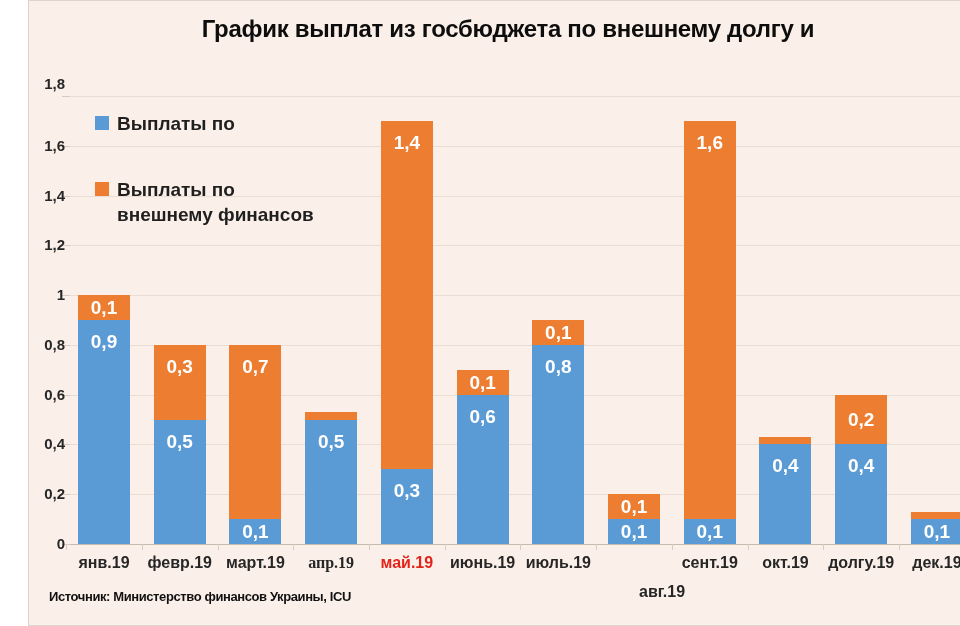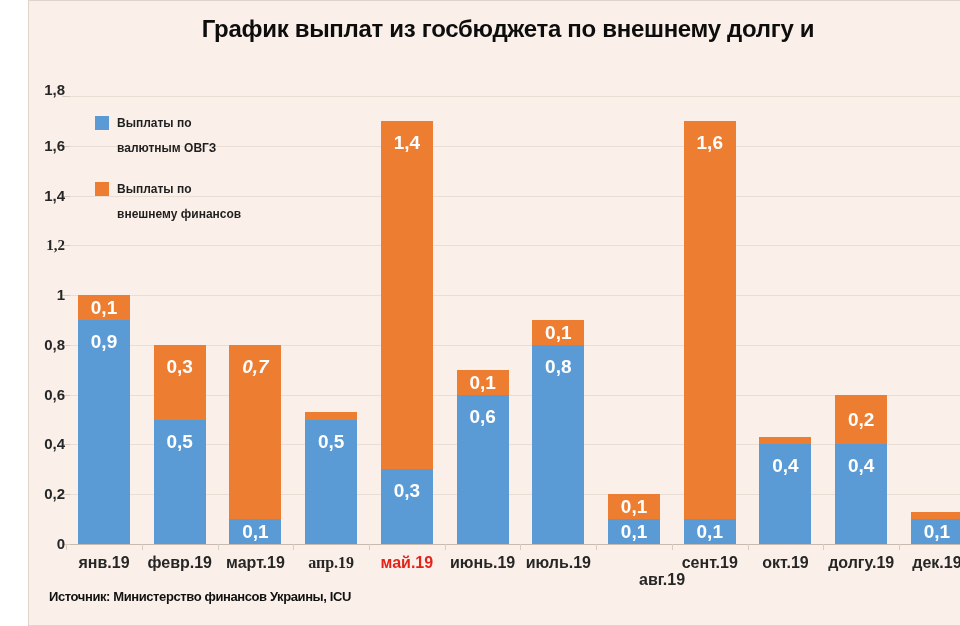--- a/index.html
+++ b/index.html
@@ -31,21 +31,21 @@
   }
   .xlabel.hl{color:#E3231A;font-weight:700;}
   .seg{position:absolute;}
   .seglabel{
     position:absolute;text-align:center;color:#ffffff;
     font-size:19px;font-weight:700;line-height:23px;white-space:nowrap;
   }
   .legend-item{position:absolute;display:flex;align-items:flex-start;}
   .legend-swatch{width:14px;height:14px;margin-top:5px;flex:0 0 auto;}
   .legend-text{
-    margin-left:8px;font-size:12px;font-weight:700;color:#1f1f1f;line-height:25px;
+    margin-left:8px;font-size:19px;font-weight:700;color:#1f1f1f;line-height:25px;
   }
   .footer-source{
     position:absolute;left:20px;top:588px;font-size:13px;font-weight:700;
     color:#111;letter-spacing:-0.4px;
   }
   .footer-credit{
     position:absolute;right:14px;top:588px;font-size:13px;font-weight:700;
     color:#111;letter-spacing:-0.4px;
   }
 </style>
@@ -54,30 +54,30 @@
 
 <div id="canvas">
 
   <div class="title">
     <div>График выплат из госбюджета по внешнему долгу и</div>
   </div>
 
   <div id="plot">
       <div class="gridline" style="left: 40px; top: 95px; width: 908px;"></div>
       <div class="ytick-dash" style="left: 33px; top: 95px;"></div>
-      <div class="ylabel" style="left: 2px; top: 80px;">1,8</div>
+      <div class="ylabel" style="left: 2px; top: 74px;">1,8</div>
       <div class="gridline" style="left: 40px; top: 144.778px; width: 908px;"></div>
       <div class="ytick-dash" style="left: 33px; top: 144.778px;"></div>
       <div class="ylabel" style="left: 2px; top: 135.778px;">1,6</div>
       <div class="gridline" style="left: 40px; top: 194.556px; width: 908px;"></div>
       <div class="ytick-dash" style="left: 33px; top: 194.556px;"></div>
       <div class="ylabel" style="left: 2px; top: 185.556px;">1,4</div>
       <div class="gridline" style="left: 40px; top: 244.333px; width: 908px;"></div>
       <div class="ytick-dash" style="left: 33px; top: 244.333px;"></div>
-      <div class="ylabel" style="left: 2px; top: 235.333px; font-family: Liberation Serif, serif;">1,2</div>
+      <div class="ylabel" style="left: 2px; top: 235.333px;">1,2</div>
       <div class="gridline" style="left: 40px; top: 294.111px; width: 908px;"></div>
       <div class="ytick-dash" style="left: 33px; top: 294.111px;"></div>
       <div class="ylabel" style="left: 2px; top: 285.111px;">1</div>
       <div class="gridline" style="left: 40px; top: 343.889px; width: 908px;"></div>
       <div class="ytick-dash" style="left: 33px; top: 343.889px;"></div>
       <div class="ylabel" style="left: 2px; top: 334.889px;">0,8</div>
       <div class="gridline" style="left: 40px; top: 393.667px; width: 908px;"></div>
       <div class="ytick-dash" style="left: 33px; top: 393.667px;"></div>
       <div class="ylabel" style="left: 2px; top: 384.667px;">0,6</div>
       <div class="gridline" style="left: 40px; top: 443.444px; width: 908px;"></div>
@@ -108,21 +108,21 @@
       <div class="seglabel" style="left: 49px; top: 295.111px; width: 52px;">0,1</div>
       <div class="xlabel" style="left: 30px; top: 552px; width: 90px;">янв.19</div>
       <div class="seg" style="left: 124.72px; top: 418.556px; width: 52px; height: 124.444px; background: rgb(91, 155, 213);"></div>
       <div class="seglabel" style="left: 124.72px; top: 428.556px; width: 52px;">0,5</div>
       <div class="seg" style="left: 124.72px; top: 343.889px; width: 52px; height: 74.6667px; background: rgb(237, 125, 49);"></div>
       <div class="seglabel" style="left: 124.72px; top: 353.889px; width: 52px;">0,3</div>
       <div class="xlabel" style="left: 105.72px; top: 552px; width: 90px;">февр.19</div>
       <div class="seg" style="left: 200.44px; top: 518.111px; width: 52px; height: 24.8889px; background: rgb(91, 155, 213);"></div>
       <div class="seglabel" style="left: 200.44px; top: 519.111px; width: 52px;">0,1</div>
       <div class="seg" style="left: 200.44px; top: 343.889px; width: 52px; height: 174.222px; background: rgb(237, 125, 49);"></div>
-      <div class="seglabel" style="left: 200.44px; top: 353.889px; width: 52px; font-style: italic;">0,7</div>
+      <div class="seglabel" style="left: 200.44px; top: 353.889px; width: 52px;">0,7</div>
       <div class="xlabel" style="left: 181.44px; top: 552px; width: 90px;">март.19</div>
       <div class="seg" style="left: 276.16px; top: 418.556px; width: 52px; height: 124.444px; background: rgb(91, 155, 213);"></div>
       <div class="seglabel" style="left: 276.16px; top: 428.556px; width: 52px;">0,5</div>
       <div class="seg" style="left: 276.16px; top: 411.089px; width: 52px; height: 7.46667px; background: rgb(237, 125, 49);"></div>
       <div class="xlabel" style="left: 257.16px; top: 552px; width: 90px; font-family: Liberation Serif, serif;">апр.19</div>
       <div class="seg" style="left: 351.88px; top: 468.333px; width: 52px; height: 74.6667px; background: rgb(91, 155, 213);"></div>
       <div class="seglabel" style="left: 351.88px; top: 478.333px; width: 52px;">0,3</div>
       <div class="seg" style="left: 351.88px; top: 119.889px; width: 52px; height: 348.444px; background: rgb(237, 125, 49);"></div>
       <div class="seglabel" style="left: 351.88px; top: 129.889px; width: 52px;">1,4</div>
       <div class="xlabel hl" style="left: 332.88px; top: 552px; width: 90px;">май.19</div>
@@ -133,21 +133,21 @@
       <div class="xlabel" style="left: 408.6px; top: 552px; width: 90px;">июнь.19</div>
       <div class="seg" style="left: 503.32px; top: 343.889px; width: 52px; height: 199.111px; background: rgb(91, 155, 213);"></div>
       <div class="seglabel" style="left: 503.32px; top: 353.889px; width: 52px;">0,8</div>
       <div class="seg" style="left: 503.32px; top: 319px; width: 52px; height: 24.8889px; background: rgb(237, 125, 49);"></div>
       <div class="seglabel" style="left: 503.32px; top: 320px; width: 52px;">0,1</div>
       <div class="xlabel" style="left: 484.32px; top: 552px; width: 90px;">июль.19</div>
       <div class="seg" style="left: 579.04px; top: 518.111px; width: 52px; height: 24.8889px; background: rgb(91, 155, 213);"></div>
       <div class="seglabel" style="left: 579.04px; top: 519.111px; width: 52px;">0,1</div>
       <div class="seg" style="left: 579.04px; top: 493.222px; width: 52px; height: 24.8889px; background: rgb(237, 125, 49);"></div>
       <div class="seglabel" style="left: 579.04px; top: 494.222px; width: 52px;">0,1</div>
-      <div class="xlabel" style="left: 560.04px; top: 569px; width: 90px; padding-left: 28px;">авг.19</div>
+      <div class="xlabel" style="left: 560.04px; top: 581px; width: 90px; padding-left: 28px;">авг.19</div>
       <div class="seg" style="left: 654.76px; top: 518.111px; width: 52px; height: 24.8889px; background: rgb(91, 155, 213);"></div>
       <div class="seglabel" style="left: 654.76px; top: 519.111px; width: 52px;">0,1</div>
       <div class="seg" style="left: 654.76px; top: 119.889px; width: 52px; height: 398.222px; background: rgb(237, 125, 49);"></div>
       <div class="seglabel" style="left: 654.76px; top: 129.889px; width: 52px;">1,6</div>
       <div class="xlabel" style="left: 635.76px; top: 552px; width: 90px;">сент.19</div>
       <div class="seg" style="left: 730.48px; top: 443.444px; width: 52px; height: 99.5556px; background: rgb(91, 155, 213);"></div>
       <div class="seglabel" style="left: 730.48px; top: 453.444px; width: 52px;">0,4</div>
       <div class="seg" style="left: 730.48px; top: 435.978px; width: 52px; height: 7.46667px; background: rgb(237, 125, 49);"></div>
       <div class="xlabel" style="left: 711.48px; top: 552px; width: 90px;">окт.19</div>
       <div class="seg" style="left: 806.2px; top: 443.444px; width: 52px; height: 99.5556px; background: rgb(91, 155, 213);"></div>
@@ -158,21 +158,20 @@
       <div class="seg" style="left: 881.92px; top: 518.111px; width: 52px; height: 24.8889px; background: rgb(91, 155, 213);"></div>
       <div class="seglabel" style="left: 881.92px; top: 519.111px; width: 52px;">0,1</div>
       <div class="seg" style="left: 881.92px; top: 510.644px; width: 52px; height: 7.46667px; background: rgb(237, 125, 49);"></div>
       <div class="xlabel" style="left: 862.92px; top: 552px; width: 90px;">дек.19</div>
     </div>
 
   <div class="legend-item" style="left:66px;top:110px;">
     <div class="legend-swatch" style="background: rgb(91, 155, 213);"></div>
     <div class="legend-text">
       <div>Выплаты по</div>
-      <div>валютным ОВГЗ</div>
     </div>
   </div>
 
   <div class="legend-item" style="left:66px;top:176px;">
     <div class="legend-swatch" style="background: rgb(237, 125, 49);"></div>
     <div class="legend-text">
       <div>Выплаты по</div>
       <div>внешнему финансов</div>
     </div>
   </div>

